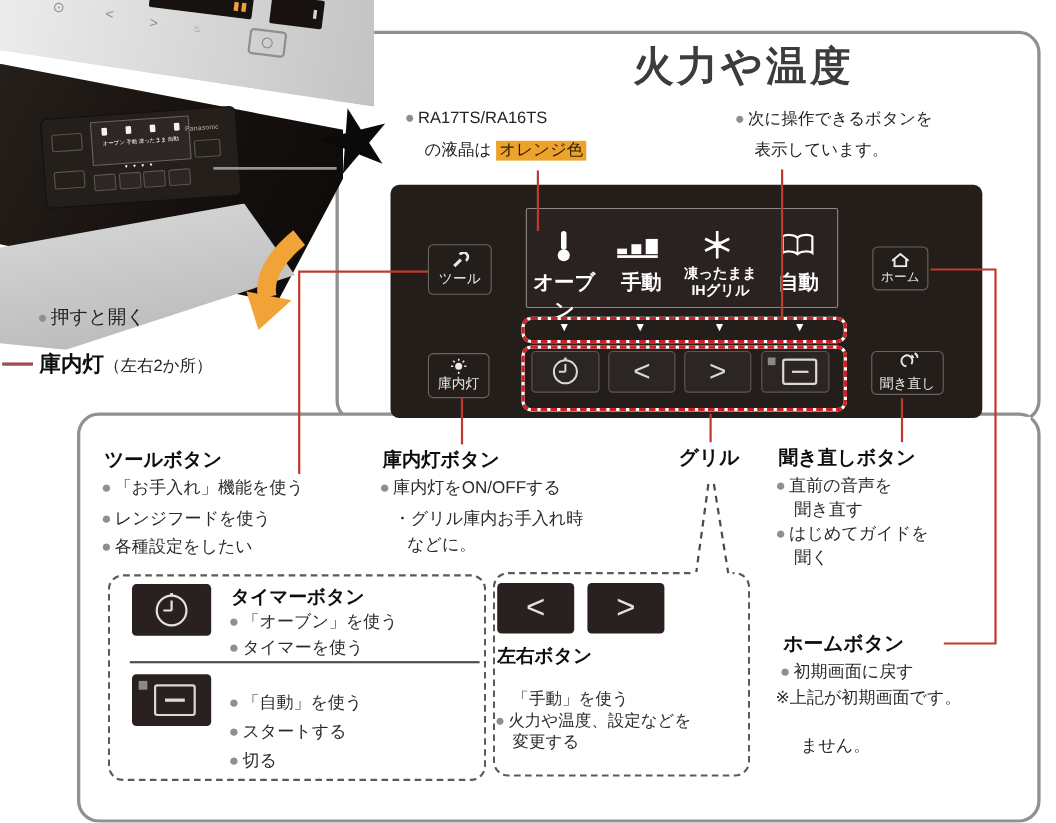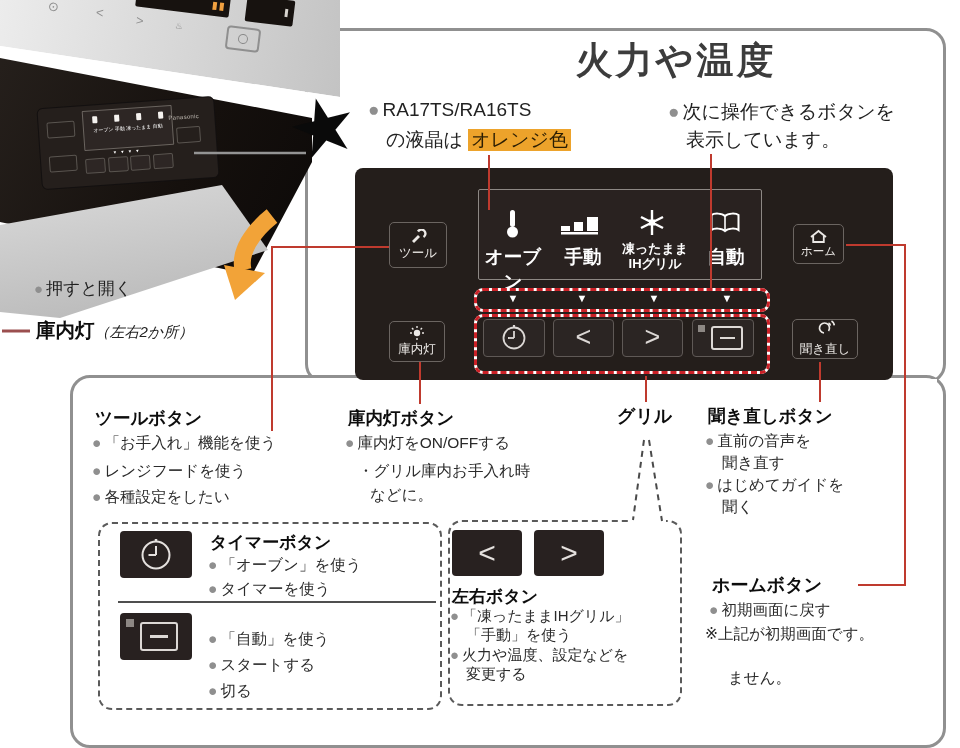--- a/index.html
+++ b/index.html
@@ -3,21 +3,21 @@
 <meta charset="utf-8">
 <style>
   html,body{margin:0;padding:0;background:#fff;}
   #app{position:relative;width:960px;height:748px;background:#fff;overflow:hidden;
        font-family:"Liberation Sans","DejaVu Sans",sans-serif;color:#222;}
   .abs{position:absolute;}
   .box{position:absolute;border:3px solid #909090;border-radius:20px;background:#fff;z-index:1;}
   .patch{position:absolute;background:#fff;z-index:2;border:none;}
   .title{position:absolute;left:520px;top:36px;width:312px;text-align:center;
          font-size:37px;font-weight:bold;color:#3c3c3c;letter-spacing:3px;z-index:10;}
-  .note{position:absolute;font-size:19px;color:#222;white-space:nowrap;z-index:10;}
+  .note{position:absolute;font-size:15px;color:#222;white-space:nowrap;z-index:10;}
   .b{color:#8f8f8f;margin-right:3px;}
   .hl{background:#eda32b;color:#2a1d03;padding:0 3px 1px 3px;}
   .sec-h{position:absolute;font-size:17.5px;font-weight:bold;color:#0d0d0d;white-space:nowrap;z-index:10;}
   .ln{position:absolute;font-size:15.5px;color:#2b2b2b;white-space:nowrap;z-index:10;}
   .ln15{font-size:15px;}
   
   .panel{position:absolute;left:355px;top:168px;width:538px;height:212px;background:#241e1b;border-radius:8px;z-index:10;}
   .disp{position:absolute;left:123px;top:21px;width:282px;height:89px;background:#292220;
         border:1px solid #8d8884;border-radius:2px;}
   .dlabel{position:absolute;color:#fff;font-weight:bold;font-size:18.5px;text-align:center;}
@@ -72,21 +72,21 @@
   .sicon{position:absolute;color:#8f8f8f;transform:rotate(7deg);font-size:13px;}
   .sdark{position:absolute;background:#17120f;transform:rotate(7deg);border-radius:2px;
          display:flex;align-items:center;justify-content:flex-end;gap:3px;padding-right:6px;box-sizing:border-box;}
   .sdark i{display:block;width:4px;height:8px;background:#f0a040;}
   .spower{position:absolute;left:226px;top:27px;width:30px;height:20px;border:2px solid #8f8f8f;
           border-radius:4px;transform:rotate(7deg);display:flex;align-items:center;justify-content:center;}
   .spower i{display:block;width:8px;height:8px;border:1.5px solid #8a8a8a;border-radius:50%;}
   .open-note{position:absolute;left:34px;top:277px;font-size:17px;color:#1f1f1f;z-index:7;white-space:nowrap;}
   .light-note{position:absolute;left:36px;top:317px;z-index:7;white-space:nowrap;}
   .light-note .m{font-size:19.5px;font-weight:bold;color:#0d0d0d;}
-  .light-note .s{font-size:15px;color:#222;font-style:italic;}
+  .light-note .s{font-size:15px;color:#222;}
   svg.wires{position:absolute;left:0;top:0;z-index:30;pointer-events:none;}
 </style>
 </head>
 <body>
 
 <div id="app">
 
   <div class="box" style="left:305px;top:28px;width:635px;height:350px;"></div>
   <div class="box" style="left:70px;top:375px;width:870px;height:367px;"></div>
   <div class="patch" style="left:309px;top:379px;width:628px;height:358px;"></div>
@@ -252,21 +252,20 @@
   <div class="ln" style="left:208px;top:681px;"><span class="b">●</span><span>切る</span></div>
 
   <div class="dcall" style="left:448px;top:520px;width:230px;height:182px;"></div>
   <div class="dkb" style="left:452px;top:530px;width:70px;height:46px;">
     <span class="glyph" style="font-size:30px;color:#e5e1de;">&lt;</span>
   </div>
   <div class="dkb" style="left:534px;top:530px;width:70px;height:46px;">
     <span class="glyph" style="font-size:30px;color:#e5e1de;">&gt;</span>
   </div>
   <div class="sec-h" style="left:452px;top:585px;font-size:17px;">左右ボタン</div>
-  <div class="ln ln15" style="left:450px;top:607px;"><span class="b">●</span><span>「凍ったままIHグリル」</span></div>
   <div class="ln ln15" style="left:466px;top:626px;"><span>「手動」を使う</span></div>
   <div class="ln ln15" style="left:450px;top:646px;"><span class="b">●</span><span>火力や温度、設定などを</span></div>
   <div class="ln ln15" style="left:466px;top:665px;"><span>変更する</span></div>
 
   <div class="sec-h" style="left:712px;top:573px;font-size:18px;">ホームボタン</div>
   <div class="ln" style="left:709px;top:600px;"><span class="b">●</span><span>初期画面に戻す</span></div>
   <div class="ln" style="left:705px;top:624px;"><span>※上記が初期画面です。</span></div>
   <div class="ln" style="left:728px;top:668px;"><span>ません。</span></div>
 
   <div class="photo">

